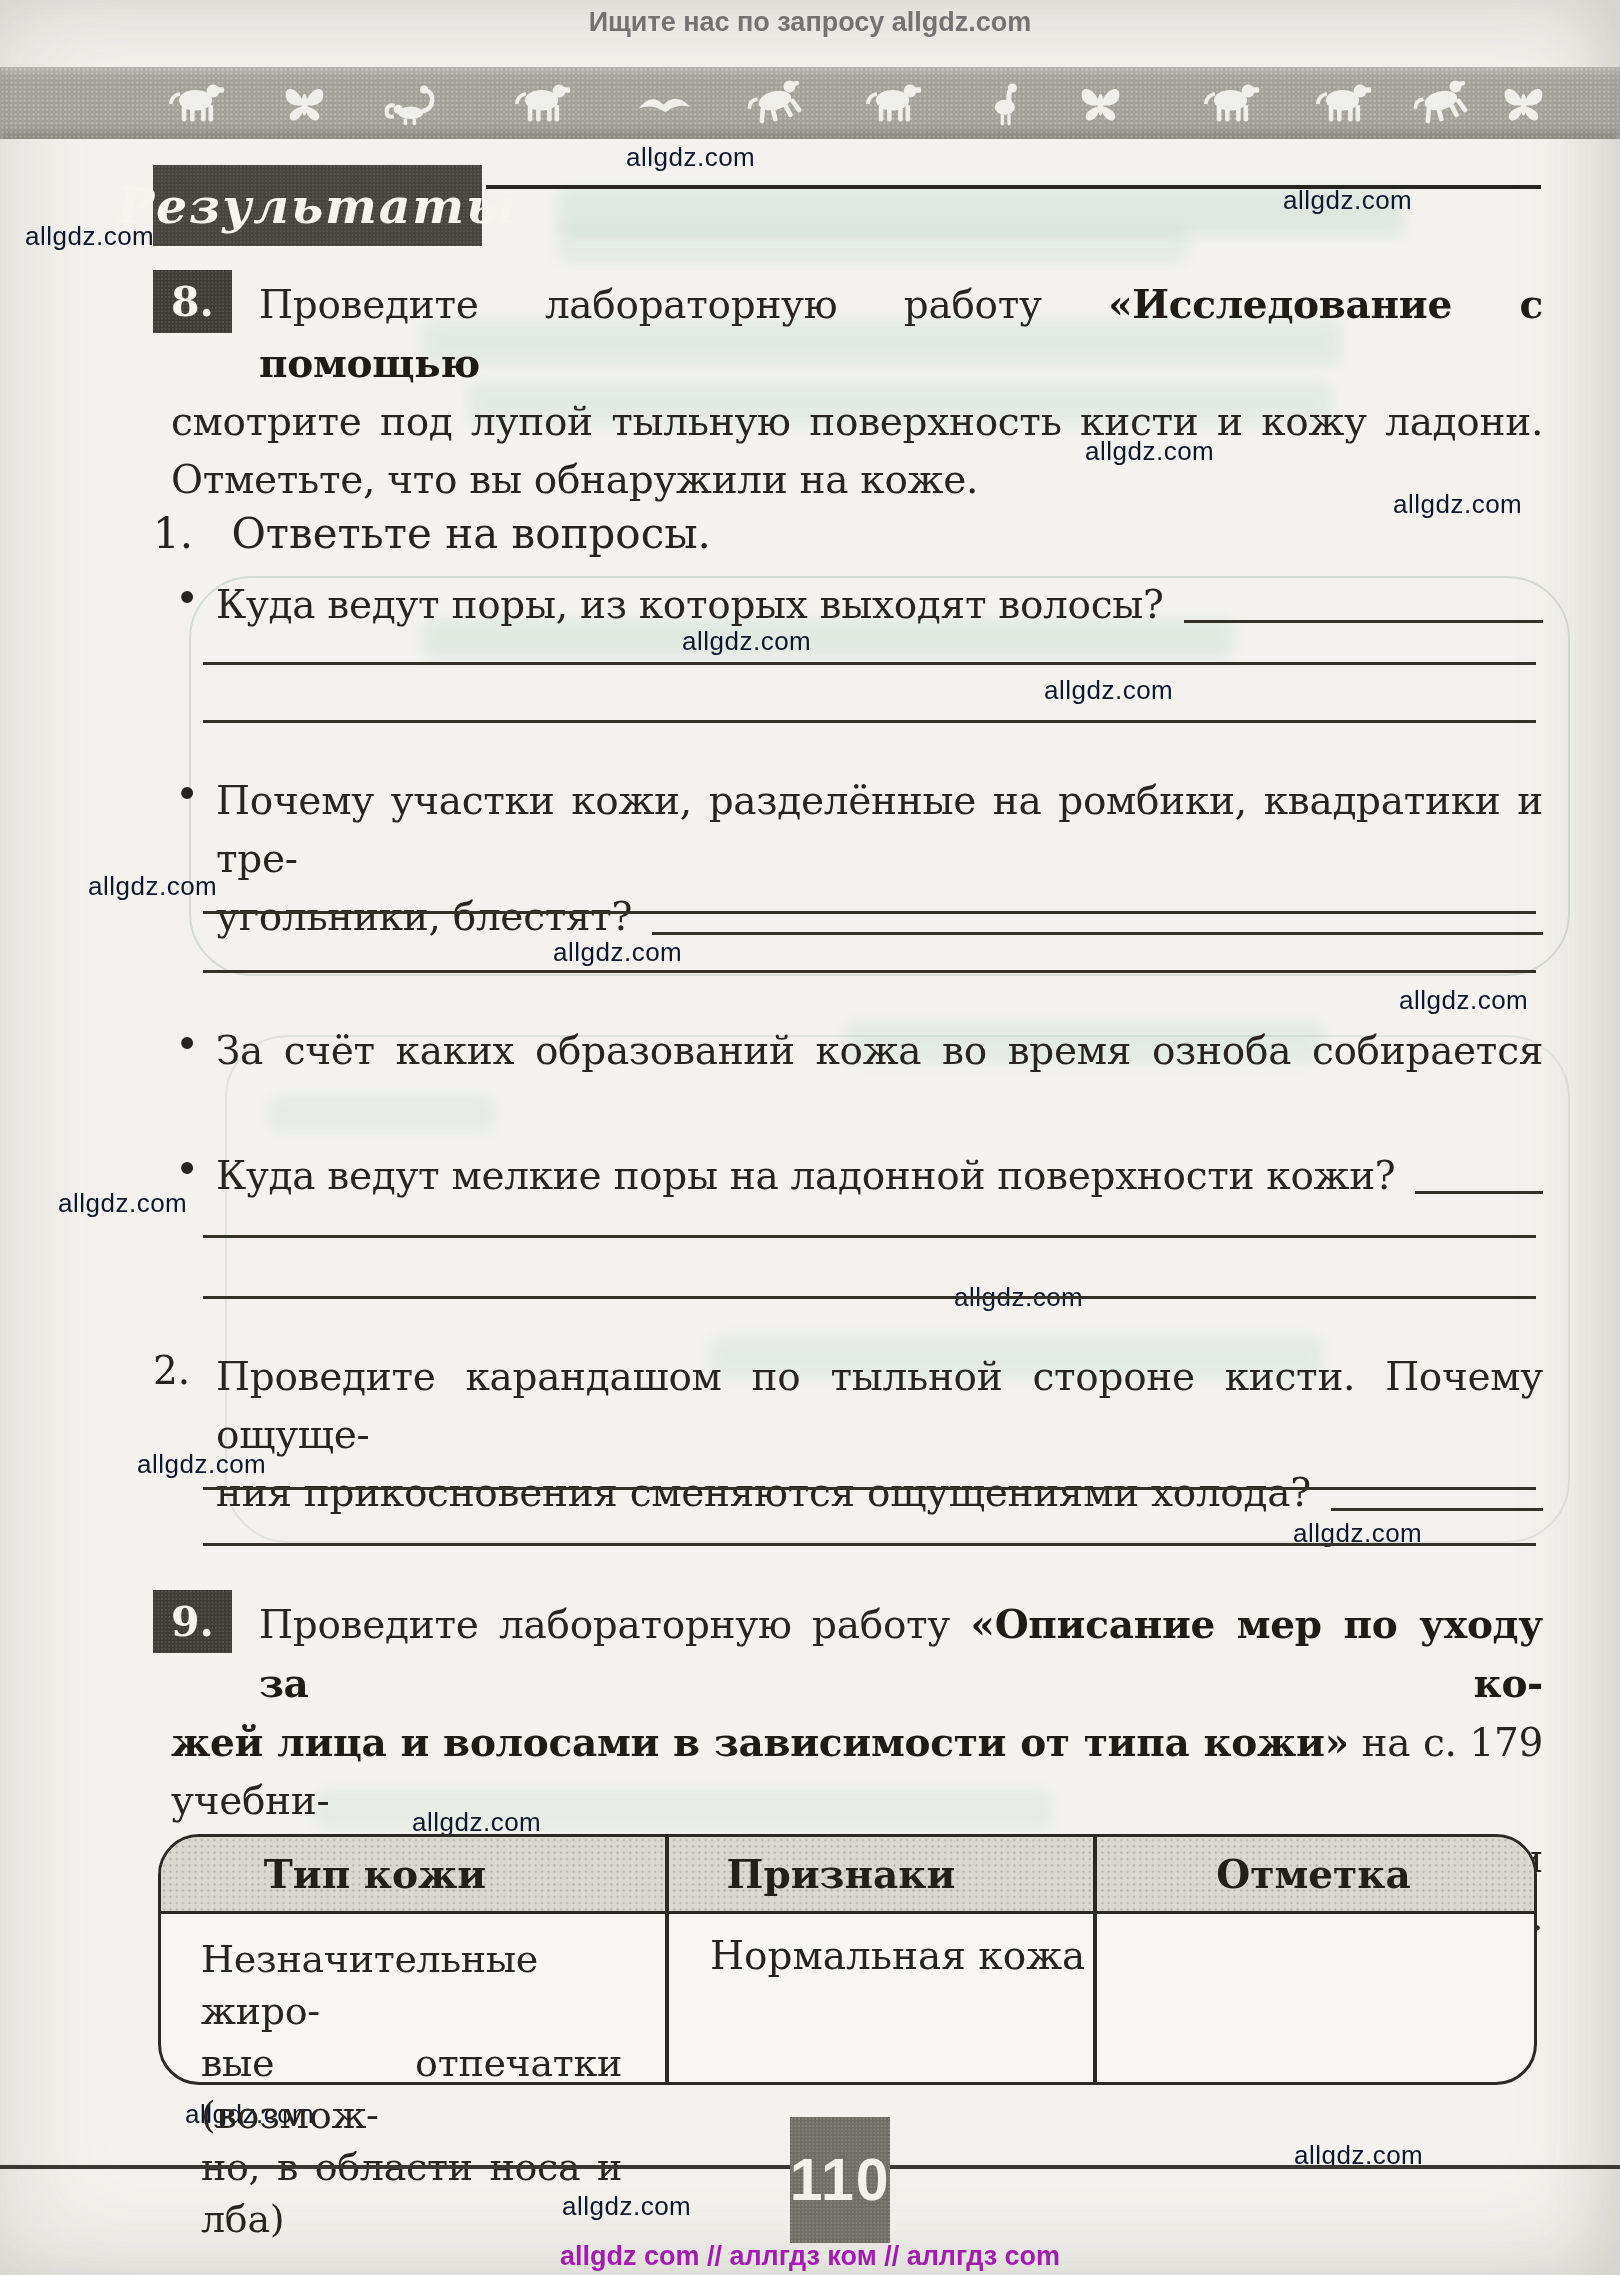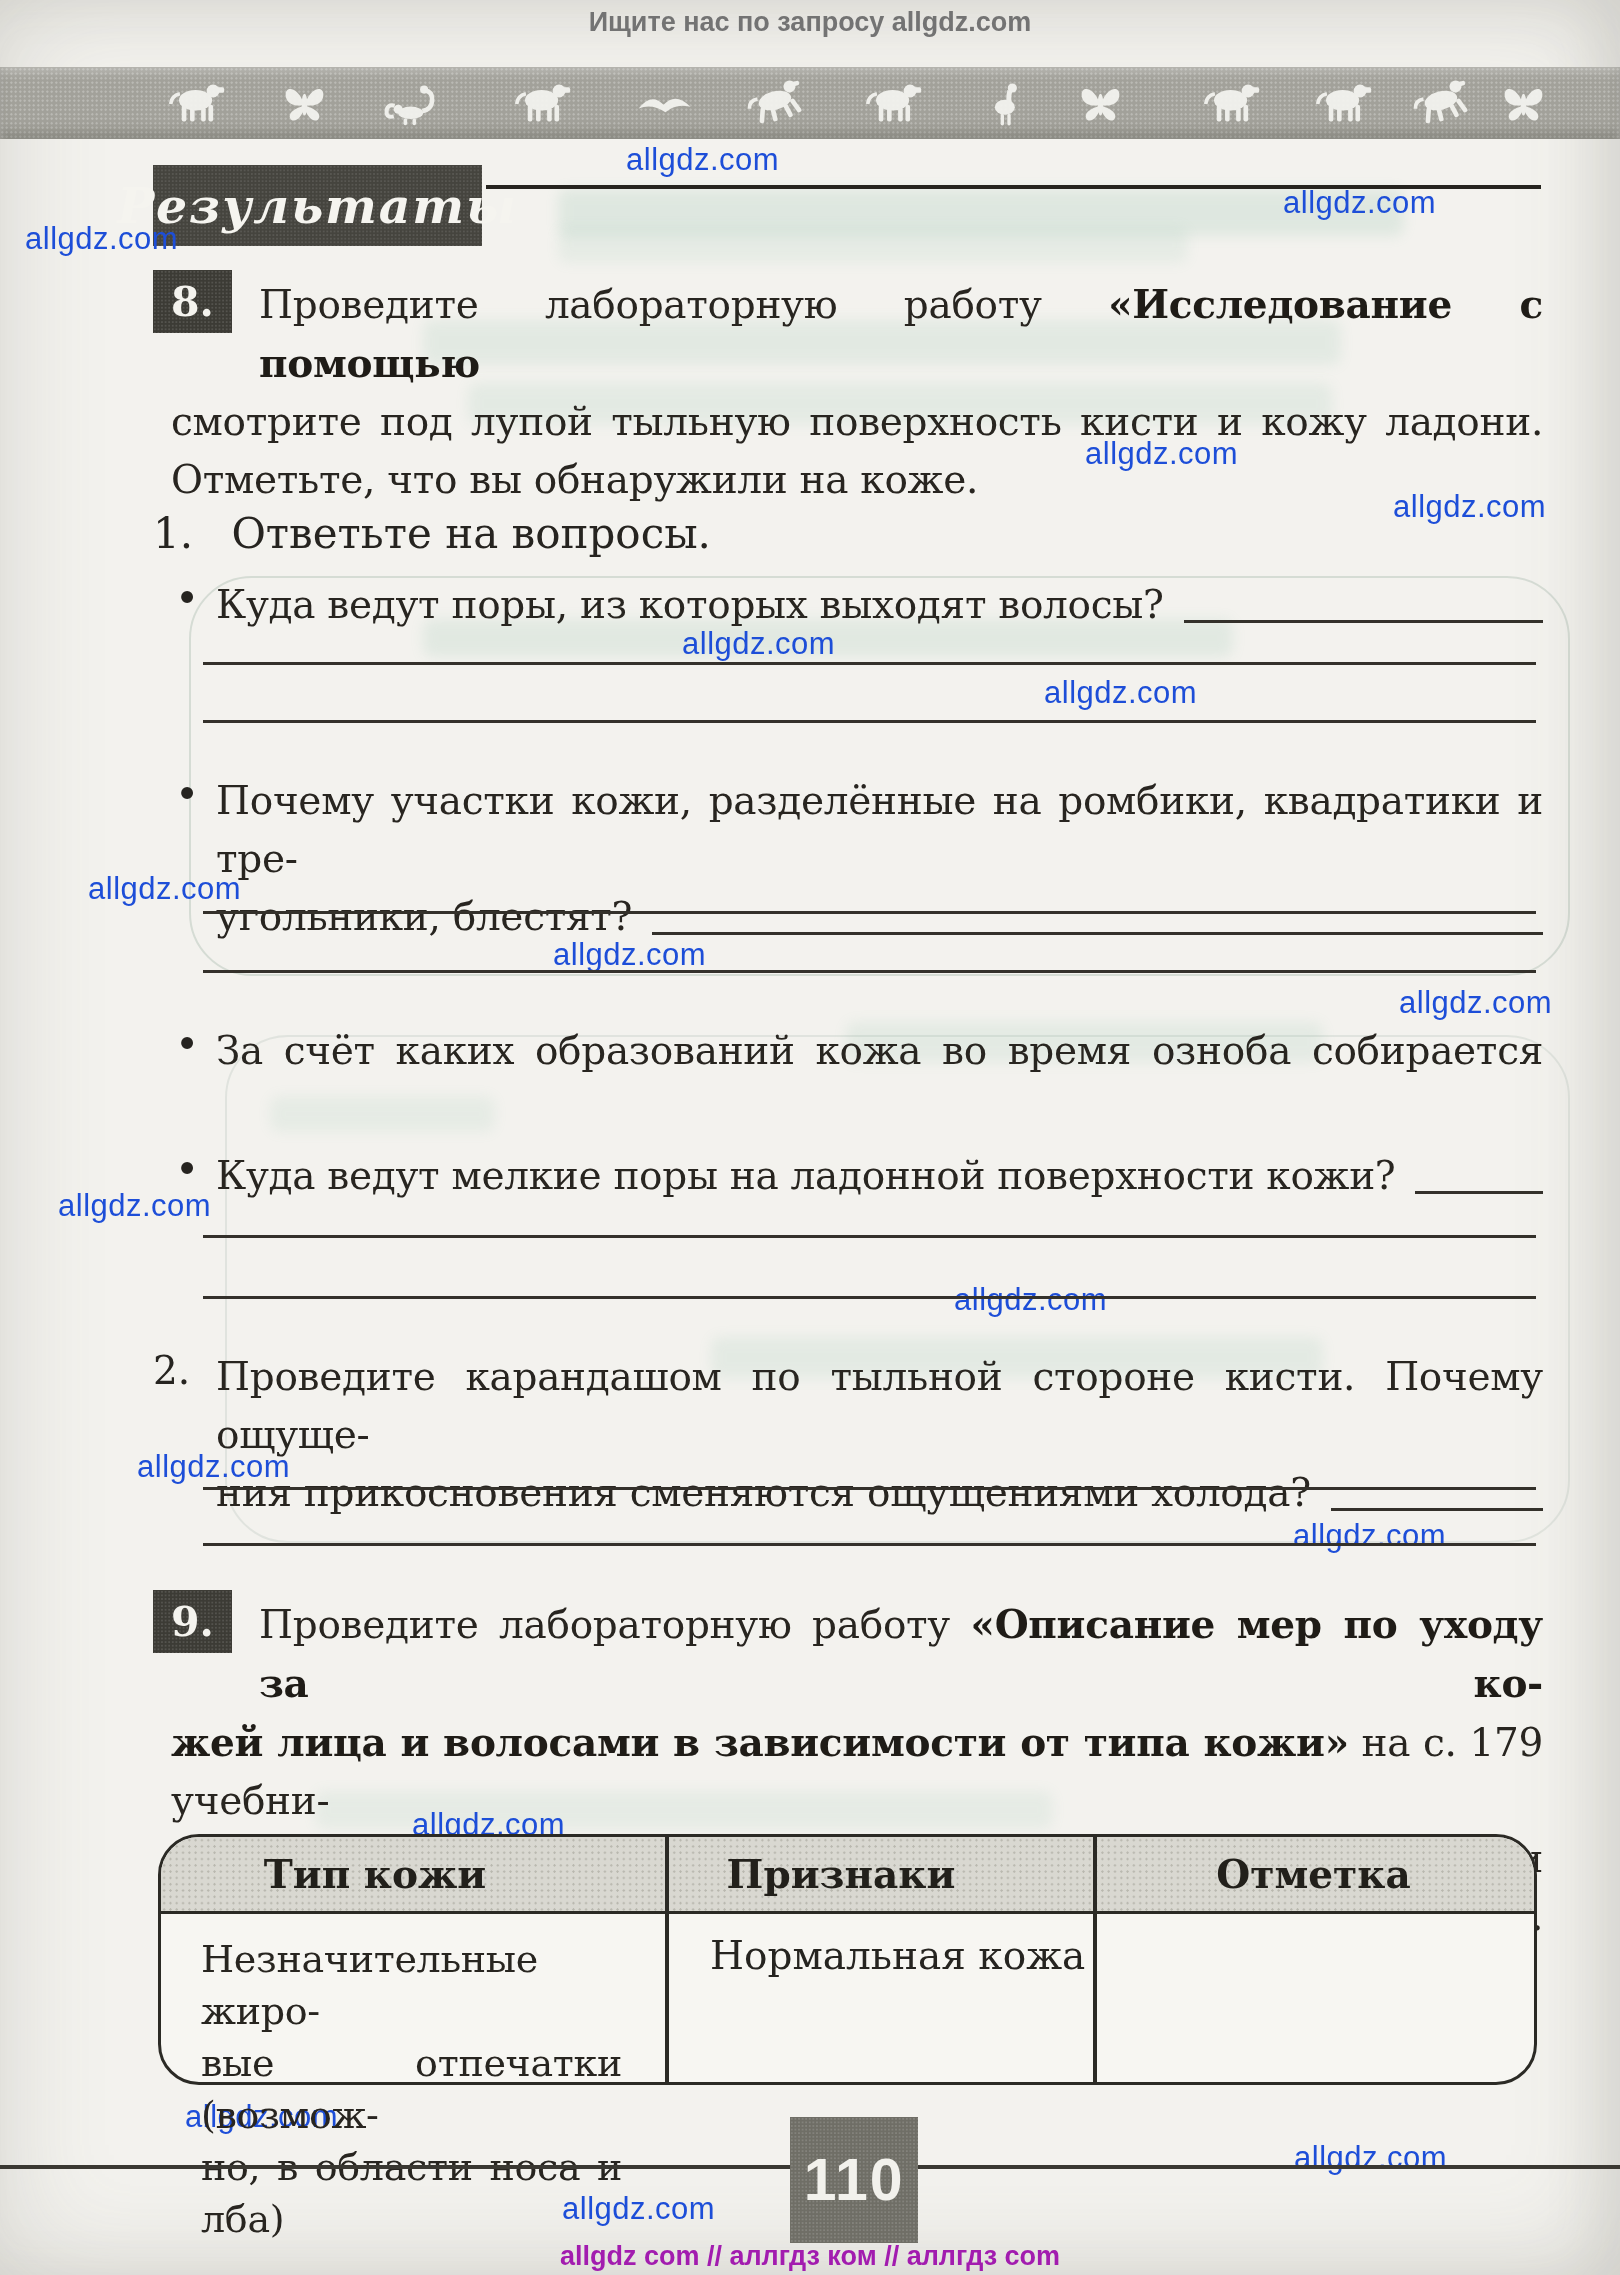--- a/index.html
+++ b/index.html
@@ -14,21 +14,21 @@
   
   .banner{position:absolute;top:67px;left:0;width:1620px;height:72px;
           background-color:#a2a19a;
           background-image:radial-gradient(rgba(255,255,255,.28) 0.9px, transparent 1.3px);
           background-size:4.5px 4.5px;
           box-shadow:inset 0 5.4px 9px rgba(255,255,255,.25), inset 0 -7.2px 10.8px rgba(60,58,52,.25);}
   .banner .ani{position:absolute;top:10.8px;width:59px;height:50px;opacity:.95;}
   .banner .ani svg{width:100%;height:100%;}
   
   .wm{position:absolute;font-family:"Liberation Sans","DejaVu Sans",sans-serif;
-      font-size:31px;color:#1d4ed8;letter-spacing:0.5px;white-space:nowrap;}
+      font-size:26px;color:#0f172a;letter-spacing:0.5px;white-space:nowrap;}
   
   .hrule{position:absolute;height:3.6px;background:#26241f;}
   .research{position:absolute;left:153px;top:165px;width:329px;height:81px;
             background-color:#45443e;
             background-image:radial-gradient(rgba(255,255,255,.10) 0.9px, transparent 1.2px);
             background-size:3.6px 3.6px;
             display:flex;align-items:center;justify-content:center;}
   .research span{color:#f5f4ef;font-style:italic;font-weight:700;font-size:49px;letter-spacing:1.8px;}
   
   .numbox{position:absolute;width:79px;height:63px;background-color:#3c3b35;
@@ -58,21 +58,21 @@
   .thcell{display:flex;align-items:center;justify-content:center;
           font-weight:700;font-size:39px;color:#22201b;}
   .tc1{width:504px;} .tc2{width:428px;} .tc3{flex:1;}
   .vline{position:absolute;top:0;bottom:0;width:3.6px;background:#2b2a25;}
   .tbody-cell{position:absolute;top:74px;bottom:0;}
   .feat{left:0;width:504px;padding:21.6px 43px 0 40px;box-sizing:border-box;}
   .feat .tline{font-size:38px;line-height:52px;}
   .skin{left:504px;width:428px;padding:21.6px 0 0 45px;box-sizing:border-box;font-size:39px;}
   
   .footrule{position:absolute;top:2165px;left:0;width:1620px;height:3.6px;background:#3a3832;}
-  .pagetab{position:absolute;left:790px;top:2117px;width:128px;height:126px;
+  .pagetab{position:absolute;left:790px;top:2117px;width:100px;height:126px;
            background-color:#6f6e66;
            background-image:radial-gradient(rgba(255,255,255,.14) 0.9px, transparent 1.2px);
            background-size:3.6px 3.6px;
            display:flex;align-items:center;justify-content:center;}
   .pagetab span{color:#f2f1ec;font-family:"Liberation Sans","DejaVu Sans",sans-serif;
                 font-weight:700;font-size:59px;letter-spacing:1.8px;}
   .purple{position:absolute;top:2241px;left:0;right:0;text-align:center;
           font-family:"Liberation Sans","DejaVu Sans",sans-serif;
           font-size:27px;font-weight:700;color:#a21caf;}
   

